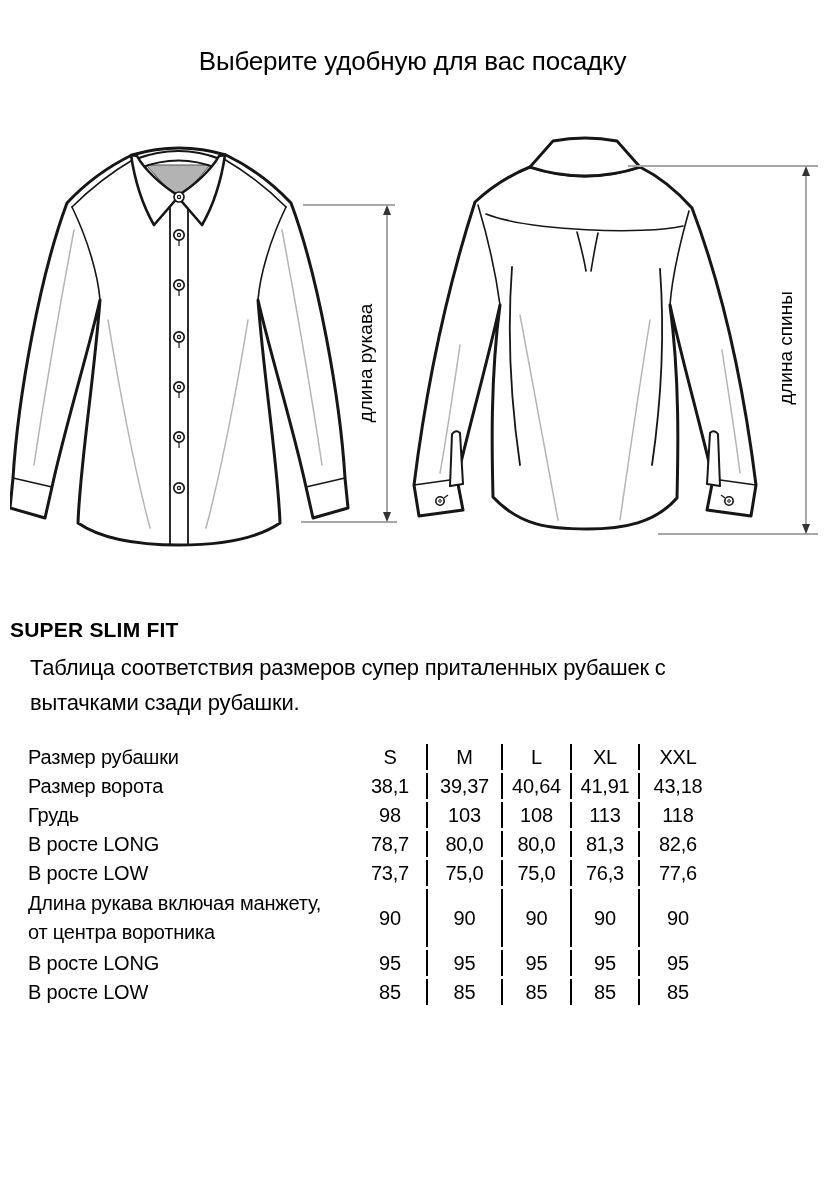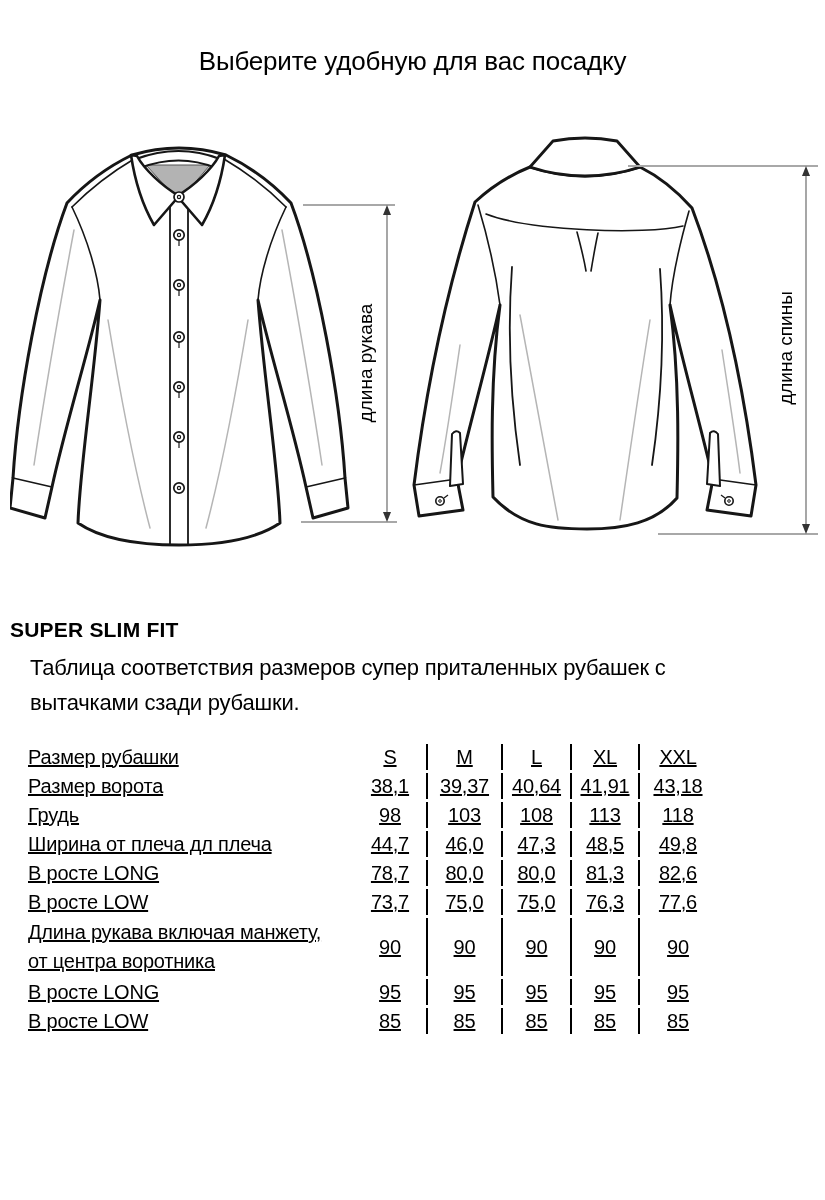--- a/index.html
+++ b/index.html
@@ -20,21 +20,21 @@
     font-size:21px; font-weight:bold; letter-spacing:0.2px;
   }
   .fit-desc {
     position:absolute; top:650px; left:10px; width:720px;
     font-size:22px; line-height:35px; letter-spacing:-0.2px;margin-left:20px;
   }
   table.size-table {
     position:absolute; top:741px; left:28px;
     border-collapse:separate; border-spacing:0 3px;
     font-size:20px; letter-spacing:-0.2px;
-    table-layout:fixed; width:688px;text-decoration:underline;
+    table-layout:fixed; width:688px;
   }
   .size-table td { padding:0; height:26px; vertical-align:middle; }
   .size-table .lbl { text-align:left; }
   .size-table .val { text-align:center; }
   .size-table .bord { border-left:2px solid #000; }
   .size-table .pre { white-space:pre-line; line-height:29px; }
   col.c-lbl{width:326px} col.c-s{width:72px} col.c-m{width:75px}
   col.c-l{width:69px} col.c-xl{width:68px} col.c-xxl{width:78px}
 </style>
 </head>
@@ -217,28 +217,20 @@
   </tr>
   <tr>
     <td class="lbl">Грудь</td>
     <td class="val">98</td>
     <td class="val bord">103</td>
     <td class="val bord">108</td>
     <td class="val bord">113</td>
     <td class="val bord">118</td>
   </tr>
   <tr>
-    <td class="lbl">Ширина от плеча дл плеча</td>
-    <td class="val">44,7</td>
-    <td class="val bord">46,0</td>
-    <td class="val bord">47,3</td>
-    <td class="val bord">48,5</td>
-    <td class="val bord">49,8</td>
-  </tr>
-  <tr>
     <td class="lbl">В росте LONG</td>
     <td class="val">78,7</td>
     <td class="val bord">80,0</td>
     <td class="val bord">80,0</td>
     <td class="val bord">81,3</td>
     <td class="val bord">82,6</td>
   </tr>
   <tr>
     <td class="lbl">В росте LOW</td>
     <td class="val">73,7</td>

